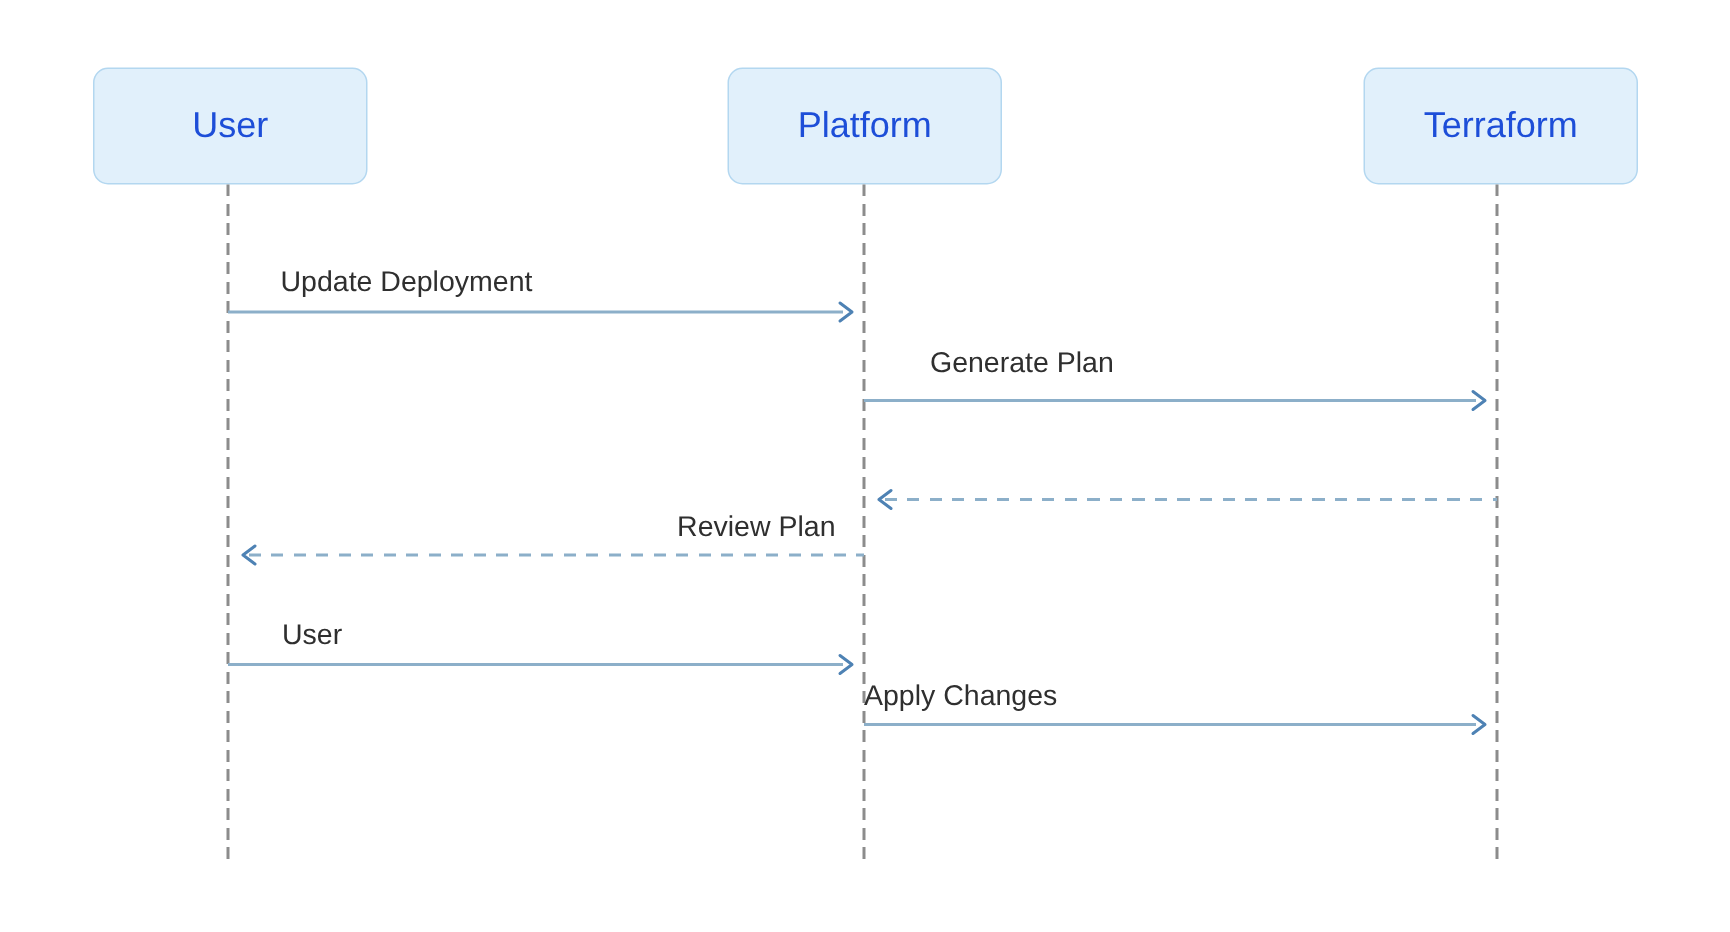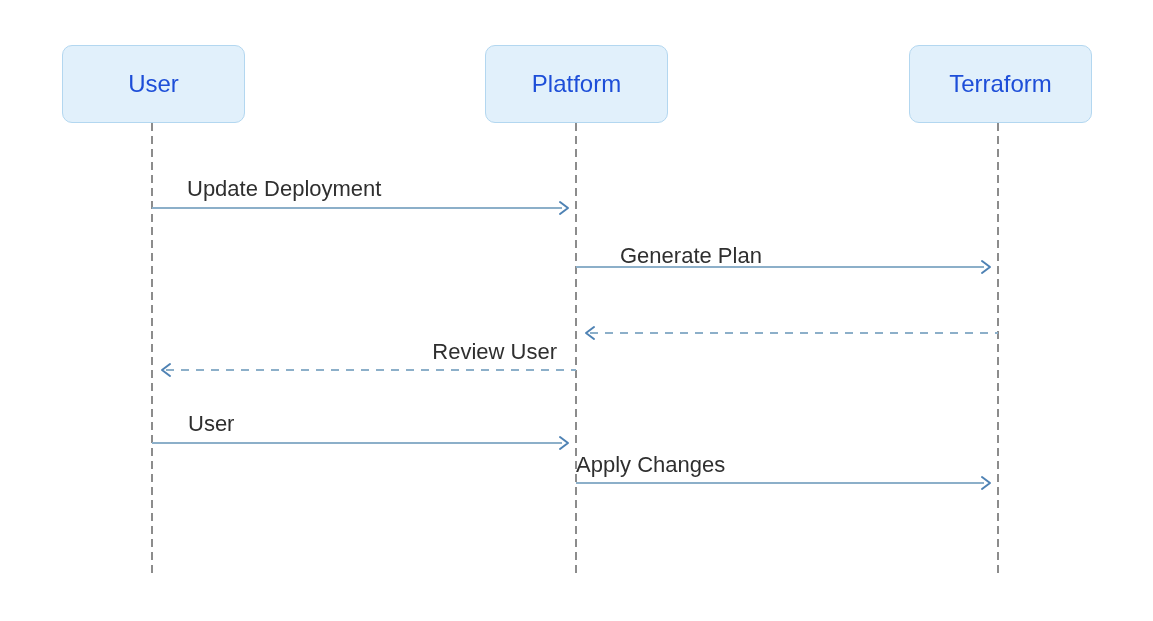--- a/index.html
+++ b/index.html
@@ -25,21 +25,21 @@
     top:123px;height:455px;width:2px;
     background:repeating-linear-gradient(180deg,#8c8c8c 0 8px,transparent 8px 13px);
   }
   .msg-line{
     position:absolute;height:2px;
   }
   .msg-line.solid{background:#8cafc9;}
   .msg-line.dashed{background:repeating-linear-gradient(90deg,#8cafc9 0 8px,transparent 8px 15px);}
   .msg-label{
     position:absolute;
-    font-size:22px;line-height:22px;color:#2f2f2f;
+    font-size:19px;line-height:22px;color:#2f2f2f;
     white-space:nowrap;
   }
   .arrowhead{position:absolute;}
 </style>
 </head>
 <body>
 
 <div class="canvas">
 
   <div class="actor" style="left:62px">
@@ -55,32 +55,32 @@
   <div class="lifeline" style="left:151px"></div>
   <div class="lifeline" style="left:575px"></div>
   <div class="lifeline" style="left:997px"></div>
 
   <div class="msg-label" style="left:187px;top:178px">Update Deployment</div>
   <div class="msg-line solid" style="left:152px;top:207px;width:410px"></div>
   <svg class="arrowhead" style="left:557px;top:200px" width="14" height="16" viewBox="0 0 14 16">
     <polyline points="3,2 11,8 3,14" fill="none" stroke="#4e82b4" stroke-width="2" stroke-linecap="round" stroke-linejoin="round"></polyline>
   </svg>
 
-  <div class="msg-label" style="left:620px;top:245px">Generate Plan</div>
+  <div class="msg-label" style="left:620px;top:232px">Generate Plan</div>
   <div class="msg-line solid" style="left:576px;top:266px;width:408px"></div>
   <svg class="arrowhead" style="left:979px;top:259px" width="14" height="16" viewBox="0 0 14 16">
     <polyline points="3,2 11,8 3,14" fill="none" stroke="#4e82b4" stroke-width="2" stroke-linecap="round" stroke-linejoin="round"></polyline>
   </svg>
 
   <div class="msg-line dashed" style="left:590px;top:332px;width:408px"></div>
   <svg class="arrowhead" style="left:583px;top:325px" width="14" height="16" viewBox="0 0 14 16">
     <polyline points="11,2 3,8 11,14" fill="none" stroke="#4e82b4" stroke-width="2" stroke-linecap="round" stroke-linejoin="round"></polyline>
   </svg>
 
-  <div class="msg-label" style="right:596px;top:341px">Review User</div>
+  <div class="msg-label" style="right:596px;top:341px">Review Plan</div>
   <div class="msg-line dashed" style="left:166px;top:369px;width:410px"></div>
   <svg class="arrowhead" style="left:159px;top:362px" width="14" height="16" viewBox="0 0 14 16">
     <polyline points="11,2 3,8 11,14" fill="none" stroke="#4e82b4" stroke-width="2" stroke-linecap="round" stroke-linejoin="round"></polyline>
   </svg>
 
   <div class="msg-label" style="left:188px;top:413px">User</div>
   <div class="msg-line solid" style="left:152px;top:442px;width:410px"></div>
   <svg class="arrowhead" style="left:557px;top:435px" width="14" height="16" viewBox="0 0 14 16">
     <polyline points="3,2 11,8 3,14" fill="none" stroke="#4e82b4" stroke-width="2" stroke-linecap="round" stroke-linejoin="round"></polyline>
   </svg>

